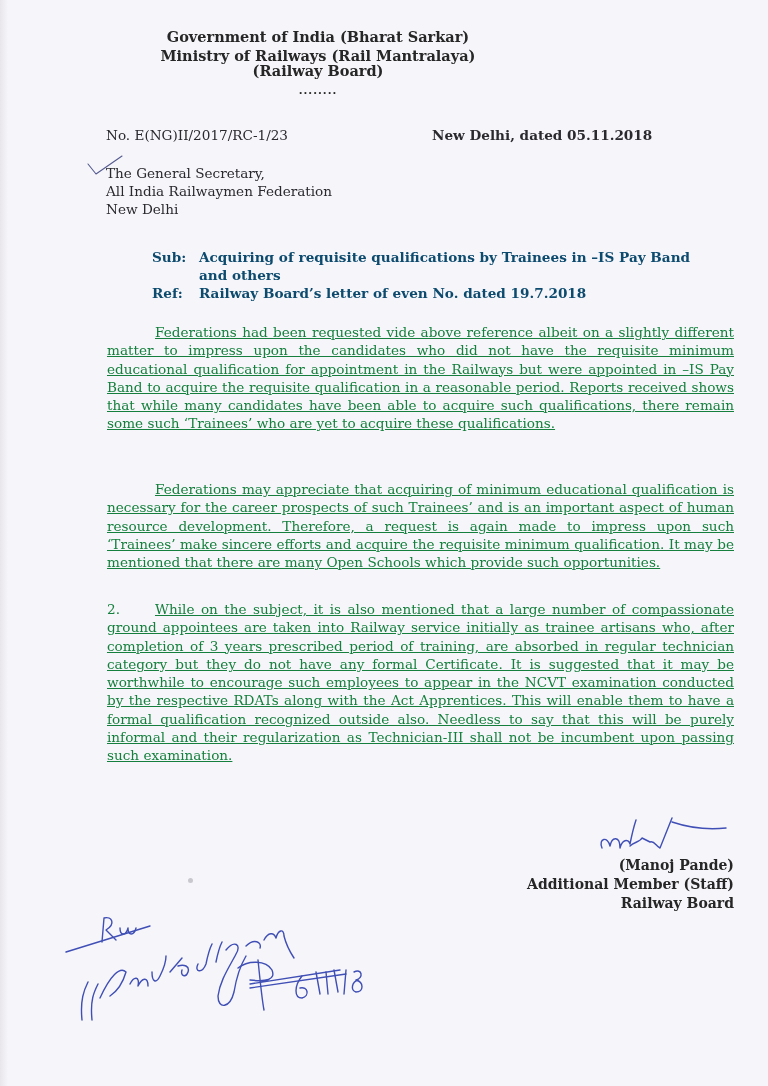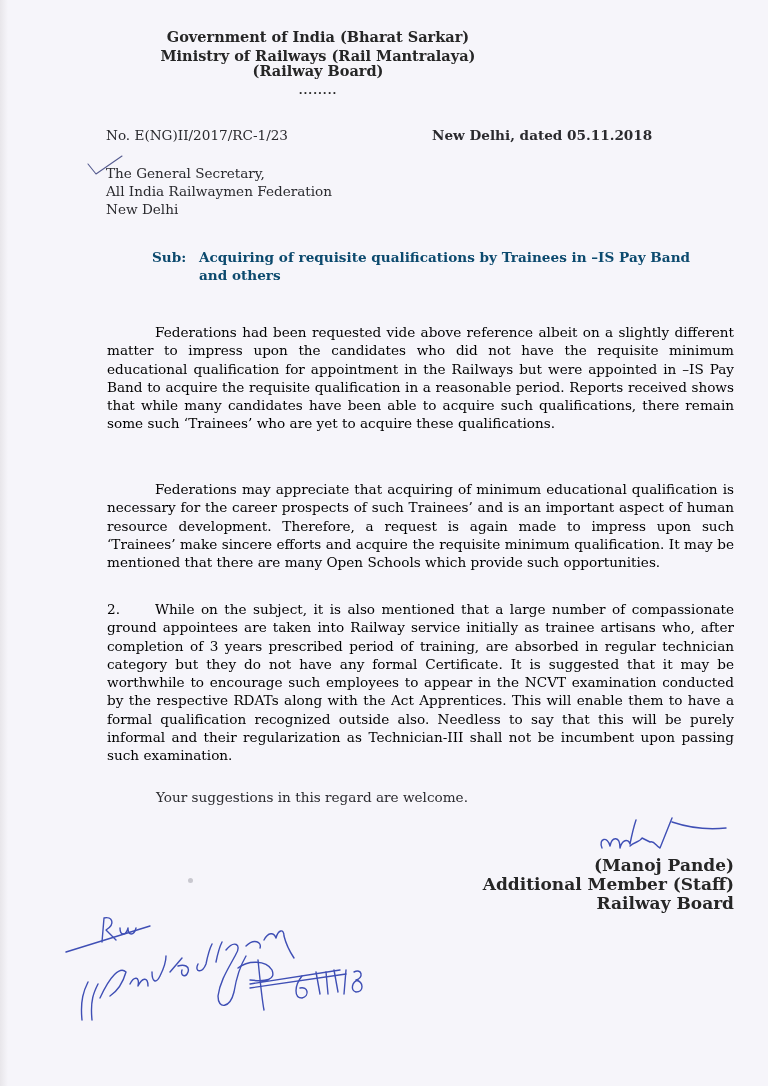--- a/index.html
+++ b/index.html
@@ -10,28 +10,28 @@
     color: #2a2a2e;
   }
   .page { position: absolute; left: 0; top: 0; width: 768px; height: 1086px; background: #f6f5fa; }
   .abs { position: absolute; white-space: nowrap; }
   .hdr { font-weight: bold; font-size: 14.5px; text-align: center; left: 0; width: 636px; color: #262626; }
   .txt { font-size: 13.6px; }
   .bold { font-weight: normal; }
   .para {
     position: absolute; left: 107px; width: 627px;
     font-size: 13.6px; line-height: 18.3px; text-align: justify;
-    text-indent: 48px; color: #000000;
+    text-indent: 48px; color: #15803d; text-decoration: underline;
   }
   .para.num { text-indent: 0; }
   .para .lead { display: inline-block; width: 48px; }
   .sub { position: absolute; left: 152px; font-weight: bold; font-size: 13.6px; line-height: 18px; color: #0c4a6e; }
   .sub .lbl { display: inline-block; width: 47px; }
   .sub .cont { padding-left: 47px; }
-  .sig-blk { position: absolute; right: 34px; text-align: right; font-weight: bold; font-size: 17px; line-height: 19px; color: #262626; }
+  .sig-blk { position: absolute; right: 34px; text-align: right; font-weight: bold; font-size: 14px; line-height: 19px; color: #262626; }
   .ink { stroke: #3f4fb5; fill: none; stroke-width: 1.4; stroke-linecap: round; stroke-linejoin: round; }
   .corner { position: absolute; left: 0; top: 0; width: 8px; height: 1086px; background: linear-gradient(to right, #e8e6ea, #f6f5fa); }
 </style>
 </head>
 <body>
 
 <div class="page">
   <div class="corner"></div>
 
   <div class="abs hdr" style="top:28px;">Government of India (Bharat Sarkar)</div>
@@ -46,26 +46,26 @@
     <path class="ink" d="M2 10 L10 20 L36 2" style="stroke:#555b8f; stroke-width:1.1;"></path>
   </svg>
 
   <div class="abs txt" style="left:106px; top:165px;">The General Secretary,</div>
   <div class="abs txt" style="left:106px; top:183px;">All India Railwaymen Federation</div>
   <div class="abs txt bold" style="left:106px; top:201px;">New Delhi</div>
 
   <div class="sub" style="top:248px;">
     <div><span class="lbl">Sub:</span><span>Acquiring of requisite qualifications by Trainees in –IS Pay Band</span></div>
     <div class="cont">and others</div>
+    <div><span class="lbl">Ref:</span><span>Railway Board’s letter of even No. dated 19.7.2018</span></div>
   </div>
 
   <div class="para" style="top:323px;">Federations had been requested vide above reference albeit on a slightly different matter to impress upon the candidates who did not have the requisite minimum educational qualification for appointment in the Railways but were appointed in –IS Pay Band to acquire the requisite qualification in a reasonable period. Reports received shows that while many candidates have been able to acquire such qualifications, there remain some such ‘Trainees’ who are yet to acquire these qualifications.</div>
   <div class="para" style="top:480px;">Federations may appreciate that acquiring of minimum educational qualification is necessary for the career prospects of such Trainees’ and is an important aspect of human resource development.  Therefore, a request is again made to impress upon such ‘Trainees’ make sincere efforts and acquire the requisite minimum qualification.  It may be mentioned that there are many Open Schools which provide such opportunities.</div>
   <div class="para num" style="top:600px;"><span class="lead">2.</span><span>While on the subject, it is also mentioned that a large number of compassionate ground appointees are taken into Railway service initially as trainee artisans who, after completion of 3 years prescribed period of training, are absorbed in regular technician category but they do not have any formal Certificate.  It is suggested that it may be worthwhile to encourage such employees to appear in the NCVT examination conducted by the respective RDATs along with the Act Apprentices. This will enable them to have a formal qualification recognized outside also.  Needless to say that this will be purely informal and their regularization as Technician-III shall not be incumbent upon passing such examination.</span></div>
-  <div class="abs txt" style="left:156px; top:789px;">Your suggestions in this regard are welcome.</div>
 
   <svg class="abs" style="left:590px; top:808px;" width="150" height="50">
     <path class="ink" d="M12 40 C8 30 18 28 20 38 C22 28 30 28 30 40 C32 32 38 30 40 36 C42 26 44 18 46 12 M40 38 C44 34 50 34 52 30 L60 34 C64 32 66 38 70 40 C74 30 78 20 82 10 M82 14 C100 20 118 22 136 20"></path>
   </svg>
 
   <div class="sig-blk" style="top:856px;">
     <div>(Manoj Pande)</div>
     <div>Additional Member (Staff)</div>
     <div>Railway Board</div>
   </div>

